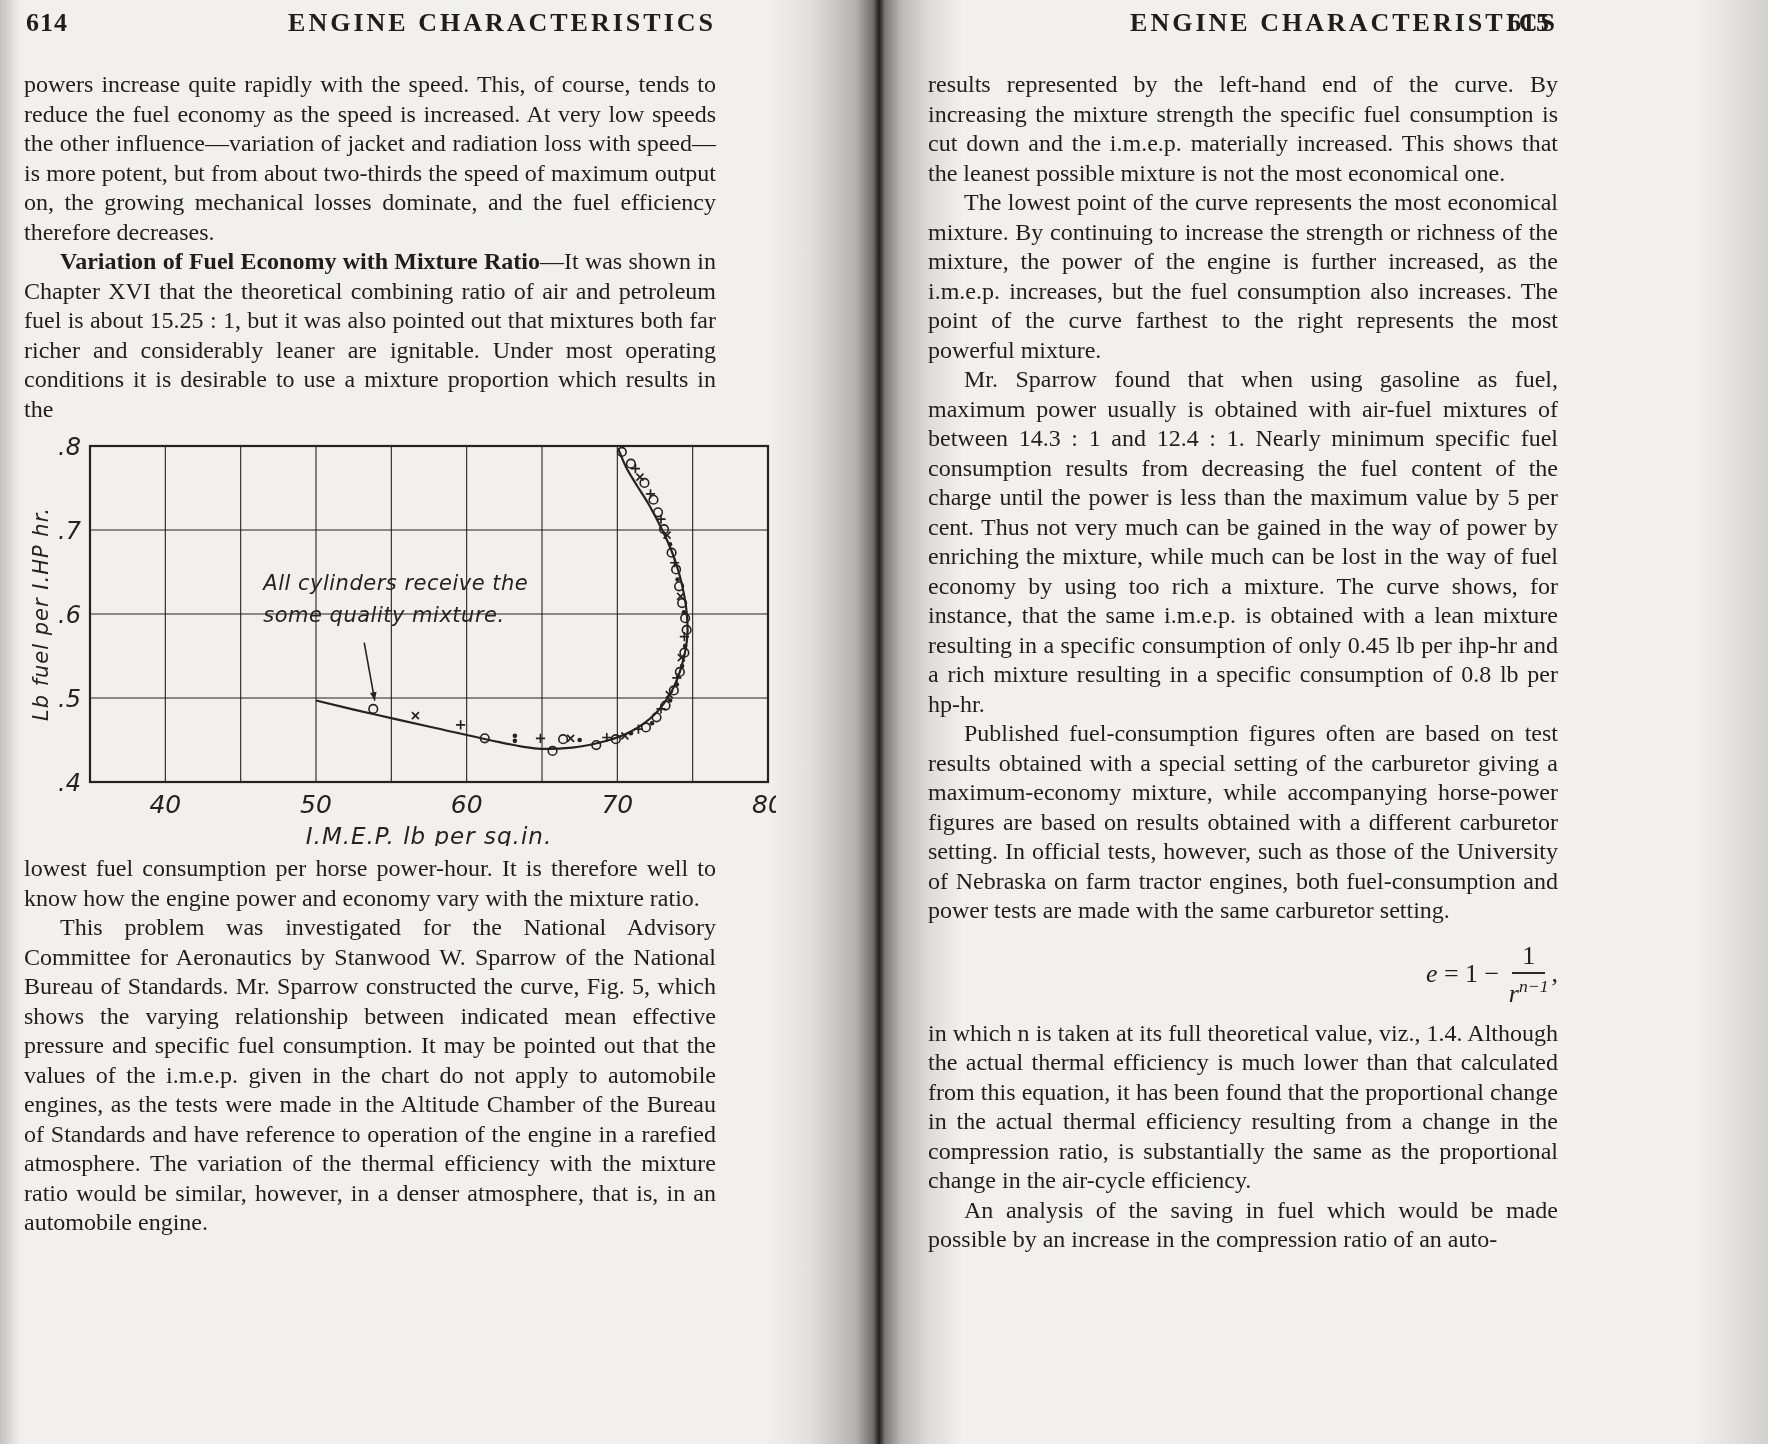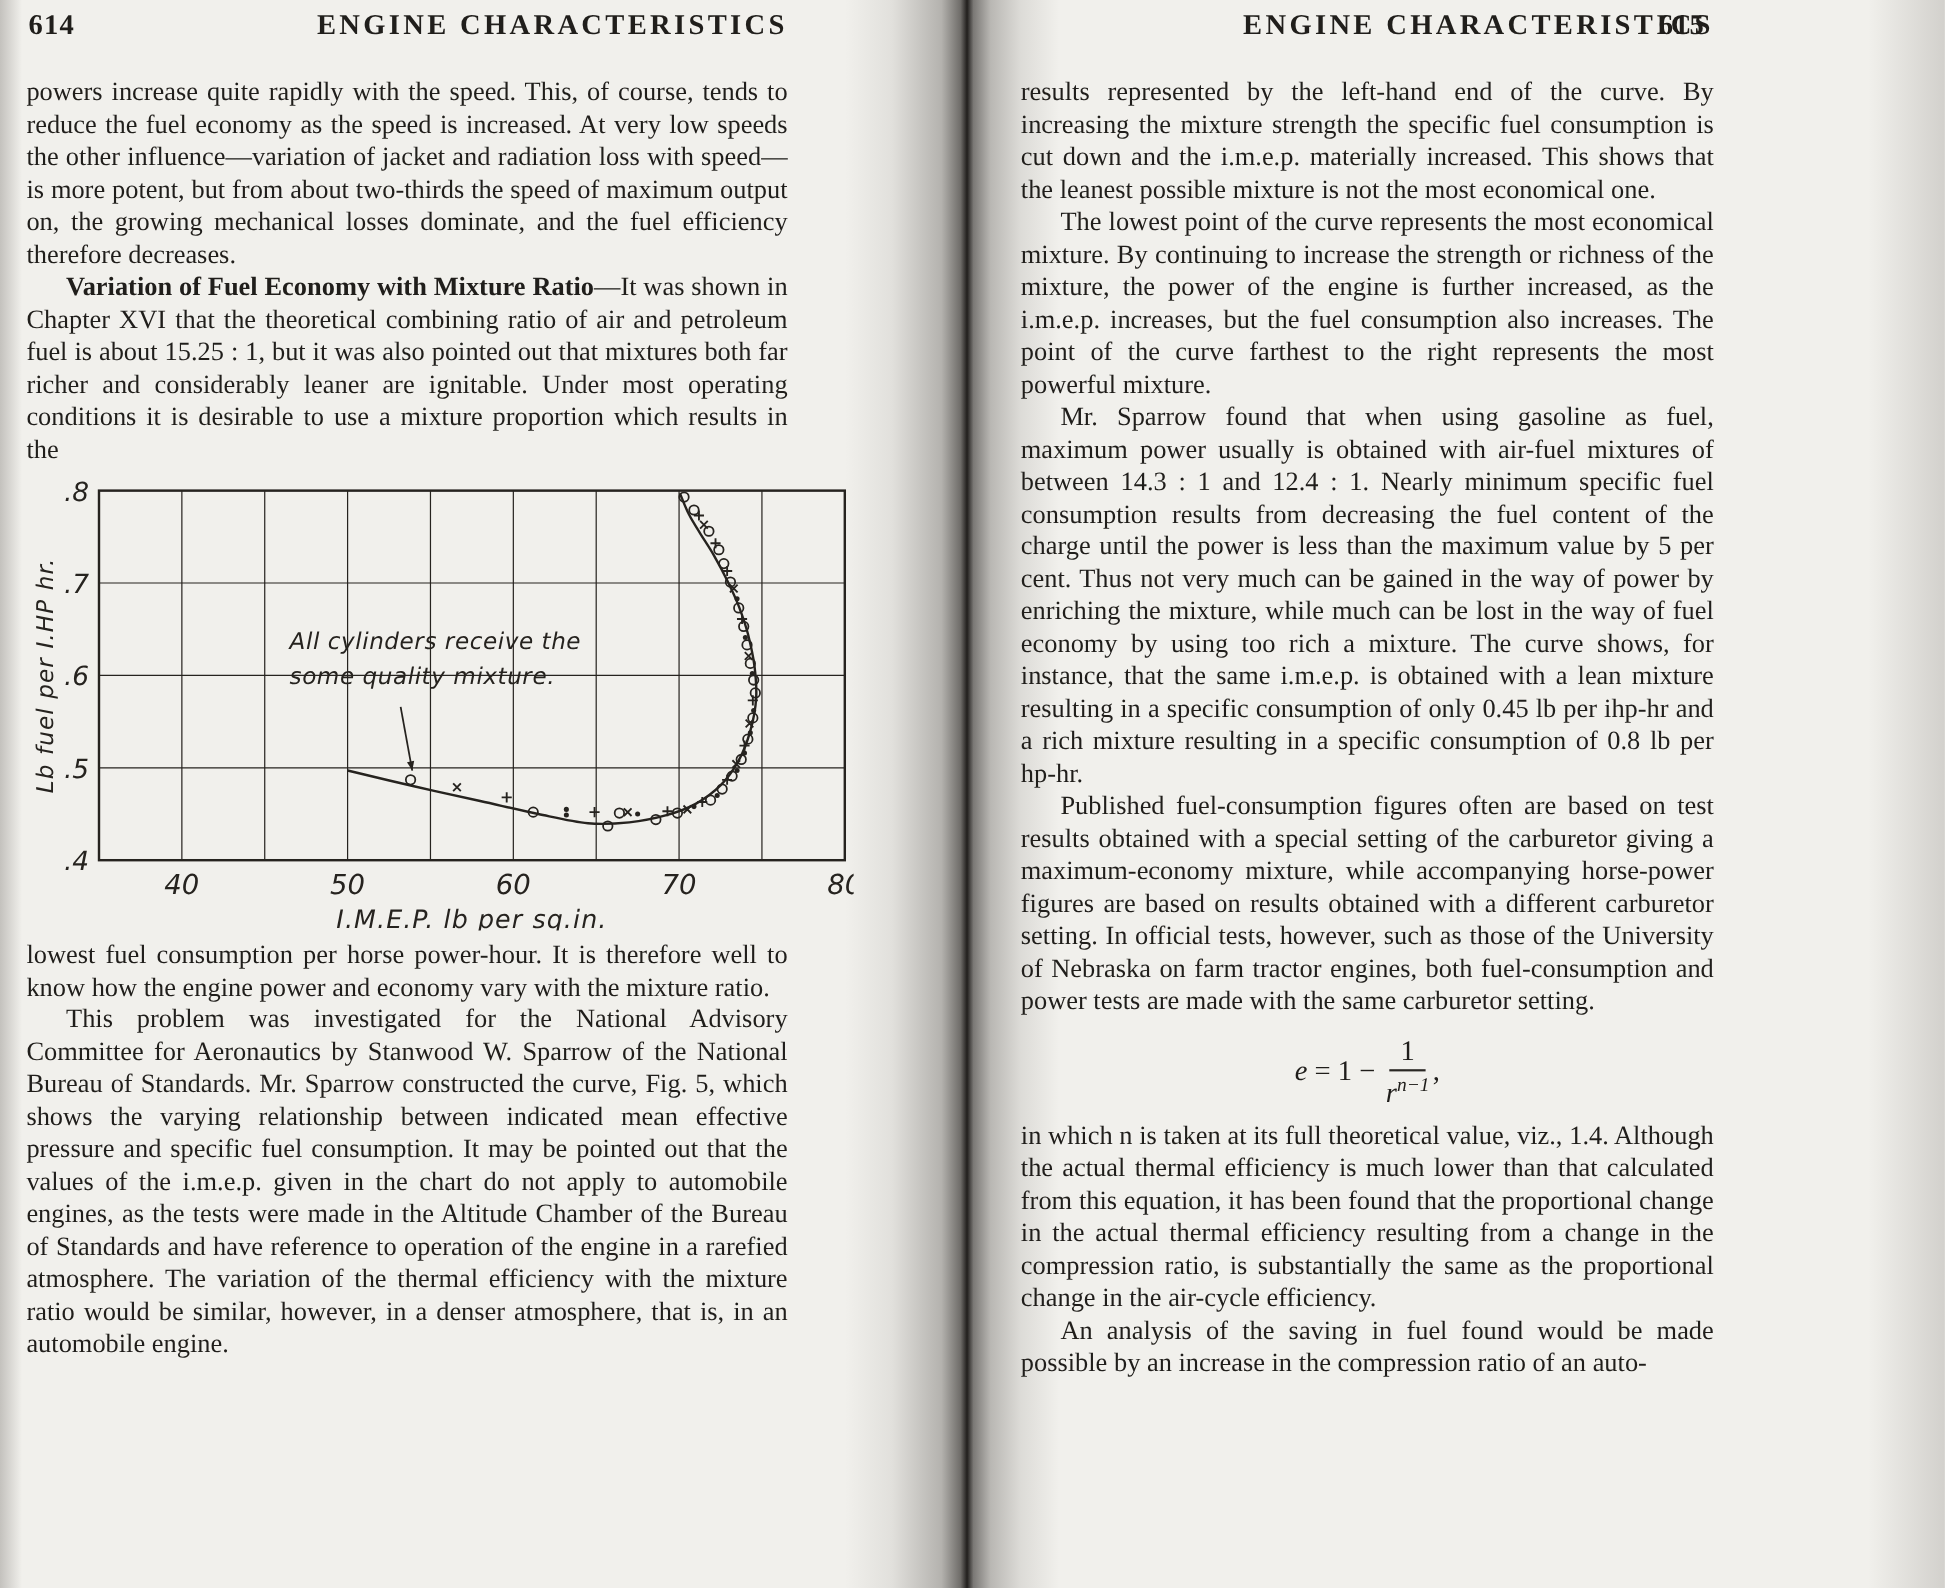--- a/index.html
+++ b/index.html
@@ -37,21 +37,21 @@
   p{margin:0;text-align:justify;font-size:24px;line-height:29.5px}
   .indent{text-indent:36px}
   p b{font-weight:bold}
 
   figure{margin:12px 0 4px 0;width:744px}
   #chart-svg{display:block;margin-left:8px}
   figcaption{margin-top:8px;width:692px;text-align:center;
     font-variant:small-caps;font-size:21.5px;line-height:27px;letter-spacing:.4px}
   figcaption .capline{display:block}
 
-  .equation{display:flex;justify-content:center;align-items:center;
+  .equation{display:flex;justify-content:flex-end;align-items:center;
     margin:16px 0 12px 0;font-size:26px}
   .equation span{white-space:pre}
   .equation i{font-style:italic}
   .frac{display:inline-flex;flex-direction:column;align-items:center;margin:0 3px}
   .frac .num{display:block;border-bottom:2px solid #2a2724;padding:0 10px 3px;line-height:1.05}
   .frac .den{display:block;padding-top:3px;line-height:1.05}
   .frac sup{font-size:.68em;font-style:italic}
 </style>
 </head>
 <body>
@@ -182,15 +182,15 @@
     <div class="equation">
       <span><i>e</i><span> = 1 − </span></span>
       <span class="frac">
         <span class="num">1</span>
         <span class="den"><i>r</i><sup>n−1</sup></span>
       </span>
       <span>,</span>
     </div>
 
     <p>in which n is taken at its full theoretical value, viz., 1.4.  Although the actual thermal efficiency is much lower than that calculated from this equation, it has been found that the proportional change in the actual thermal efficiency resulting from a change in the compression ratio, is substantially the same as the proportional change in the air-cycle efficiency.</p>
-    <p class="indent">An analysis of the saving in fuel found would be made possible by an increase in the compression ratio of an auto-</p>
+    <p class="indent">An analysis of the saving in fuel which would be made possible by an increase in the compression ratio of an auto-</p>
   </div>
 </div>
 
 </body></html>

